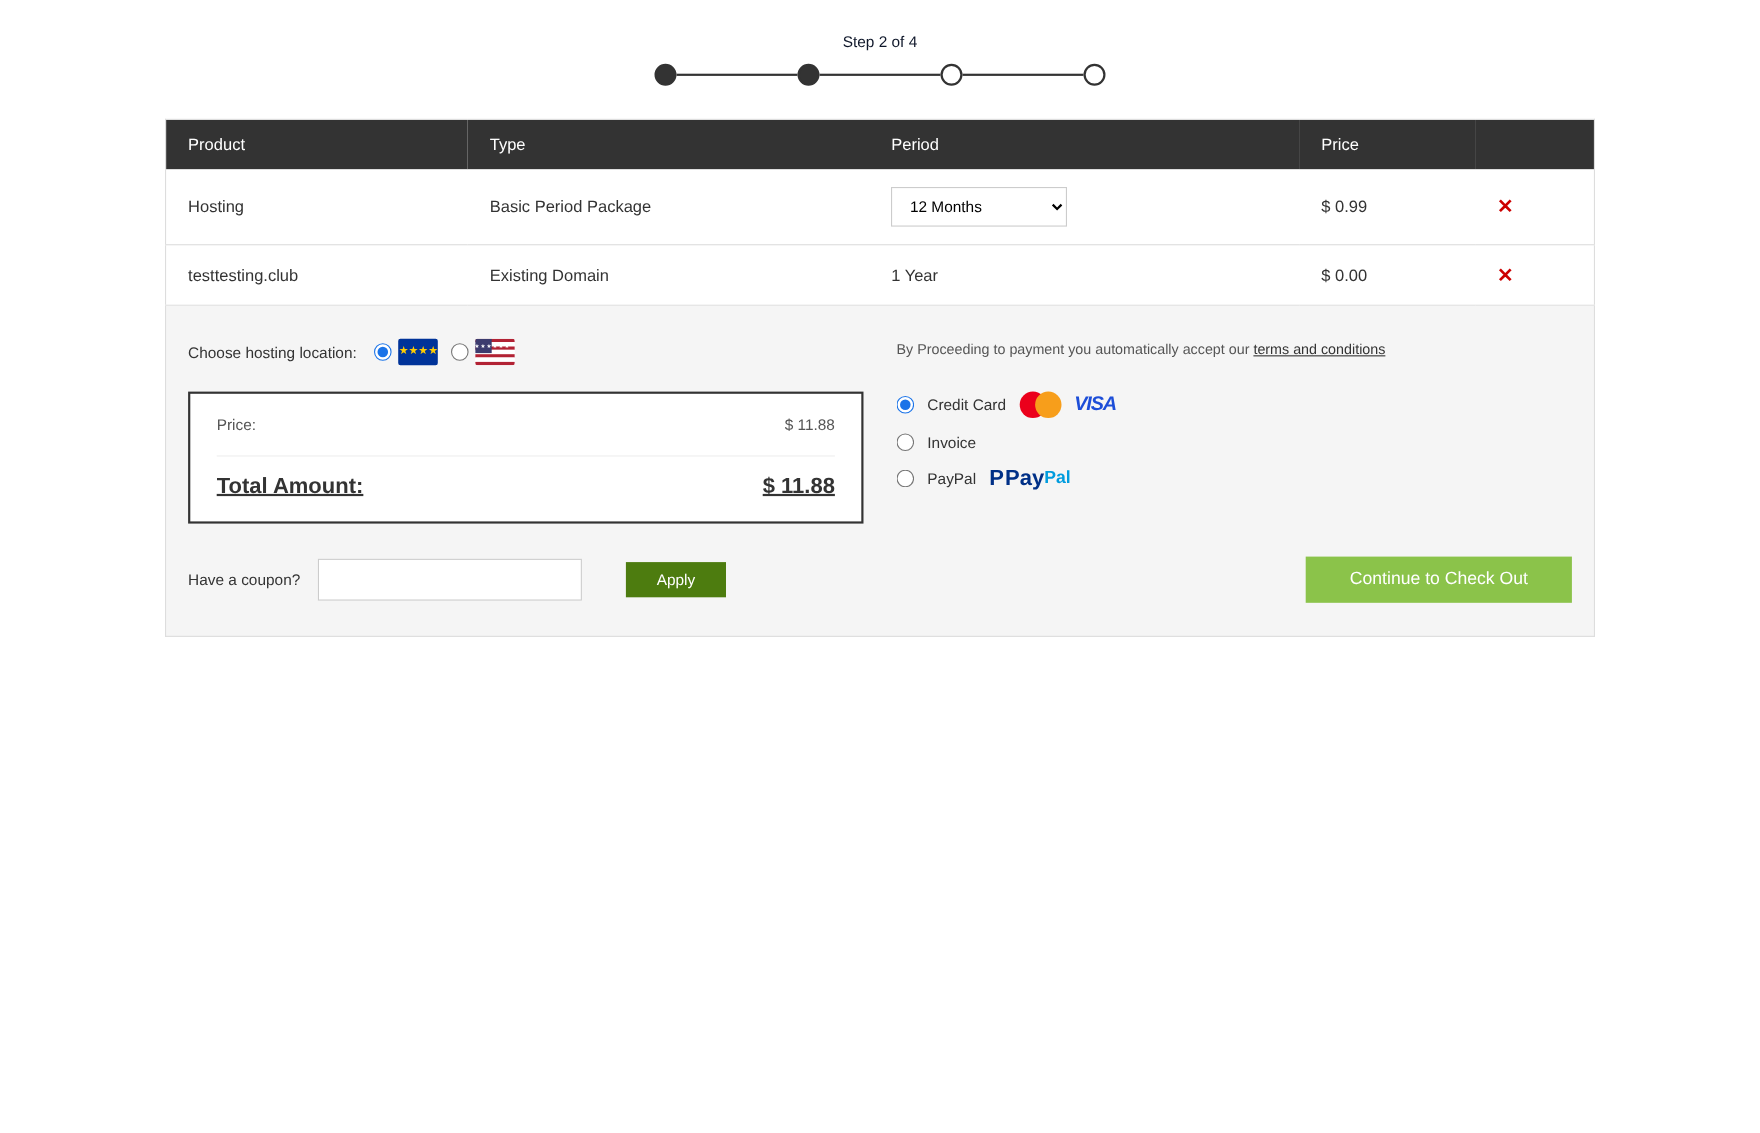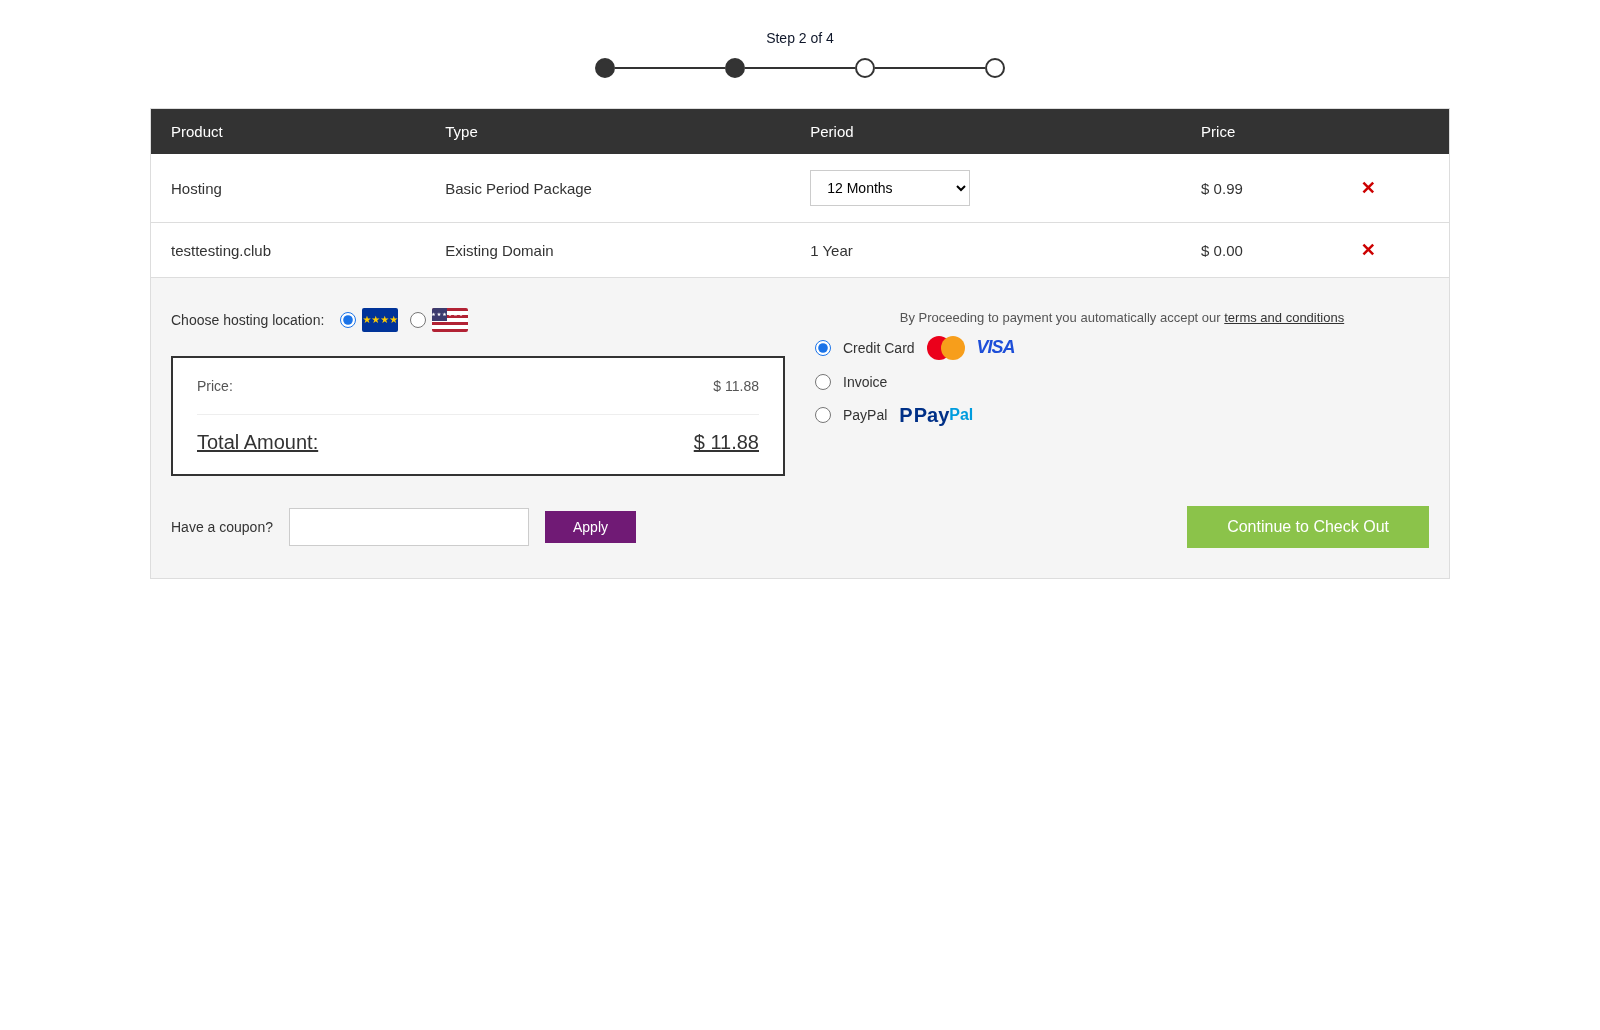--- a/index.html
+++ b/index.html
@@ -187,31 +187,30 @@
       font-size: 14px;
       color: #555;
     }
     .total-row {
       display: flex;
       justify-content: space-between;
       align-items: center;
       border-top: 1px solid #eee;
       padding-top: 16px;
       font-size: 20px;
-      font-weight: 400;
+      font-weight: 700;
       text-decoration: underline;
     }
 
     
     .terms-text {
       font-size: 13px;
       color: #555;
-      margin-bottom: 8px;
+      margin-bottom: 28px;
       line-height: 1.5;
-      text-align: center;
     }
     .terms-text a {
       color: #333;
       text-decoration: underline;
     }
 
     
     .payment-options {
       display: flex;
       flex-direction: column;
@@ -278,27 +277,28 @@
       white-space: nowrap;
     }
     .coupon-input {
       border: 1px solid #ccc;
       padding: 10px 12px;
       font-size: 14px;
       width: 240px;
       background: #fff;
     }
     .apply-btn {
-      background: #701a75;
+      background: #4d7c0f;
       color: #fff;
       border: none;
       padding: 8px 28px;
       font-size: 14px;
       cursor: pointer;
       font-weight: 500;
+      margin-left: 24px;
     }
     .checkout-btn {
       background: #8bc34a;
       color: #fff;
       border: none;
       padding: 12px 40px;
       font-size: 16px;
       font-weight: 500;
       cursor: pointer;
       margin-left: auto;

